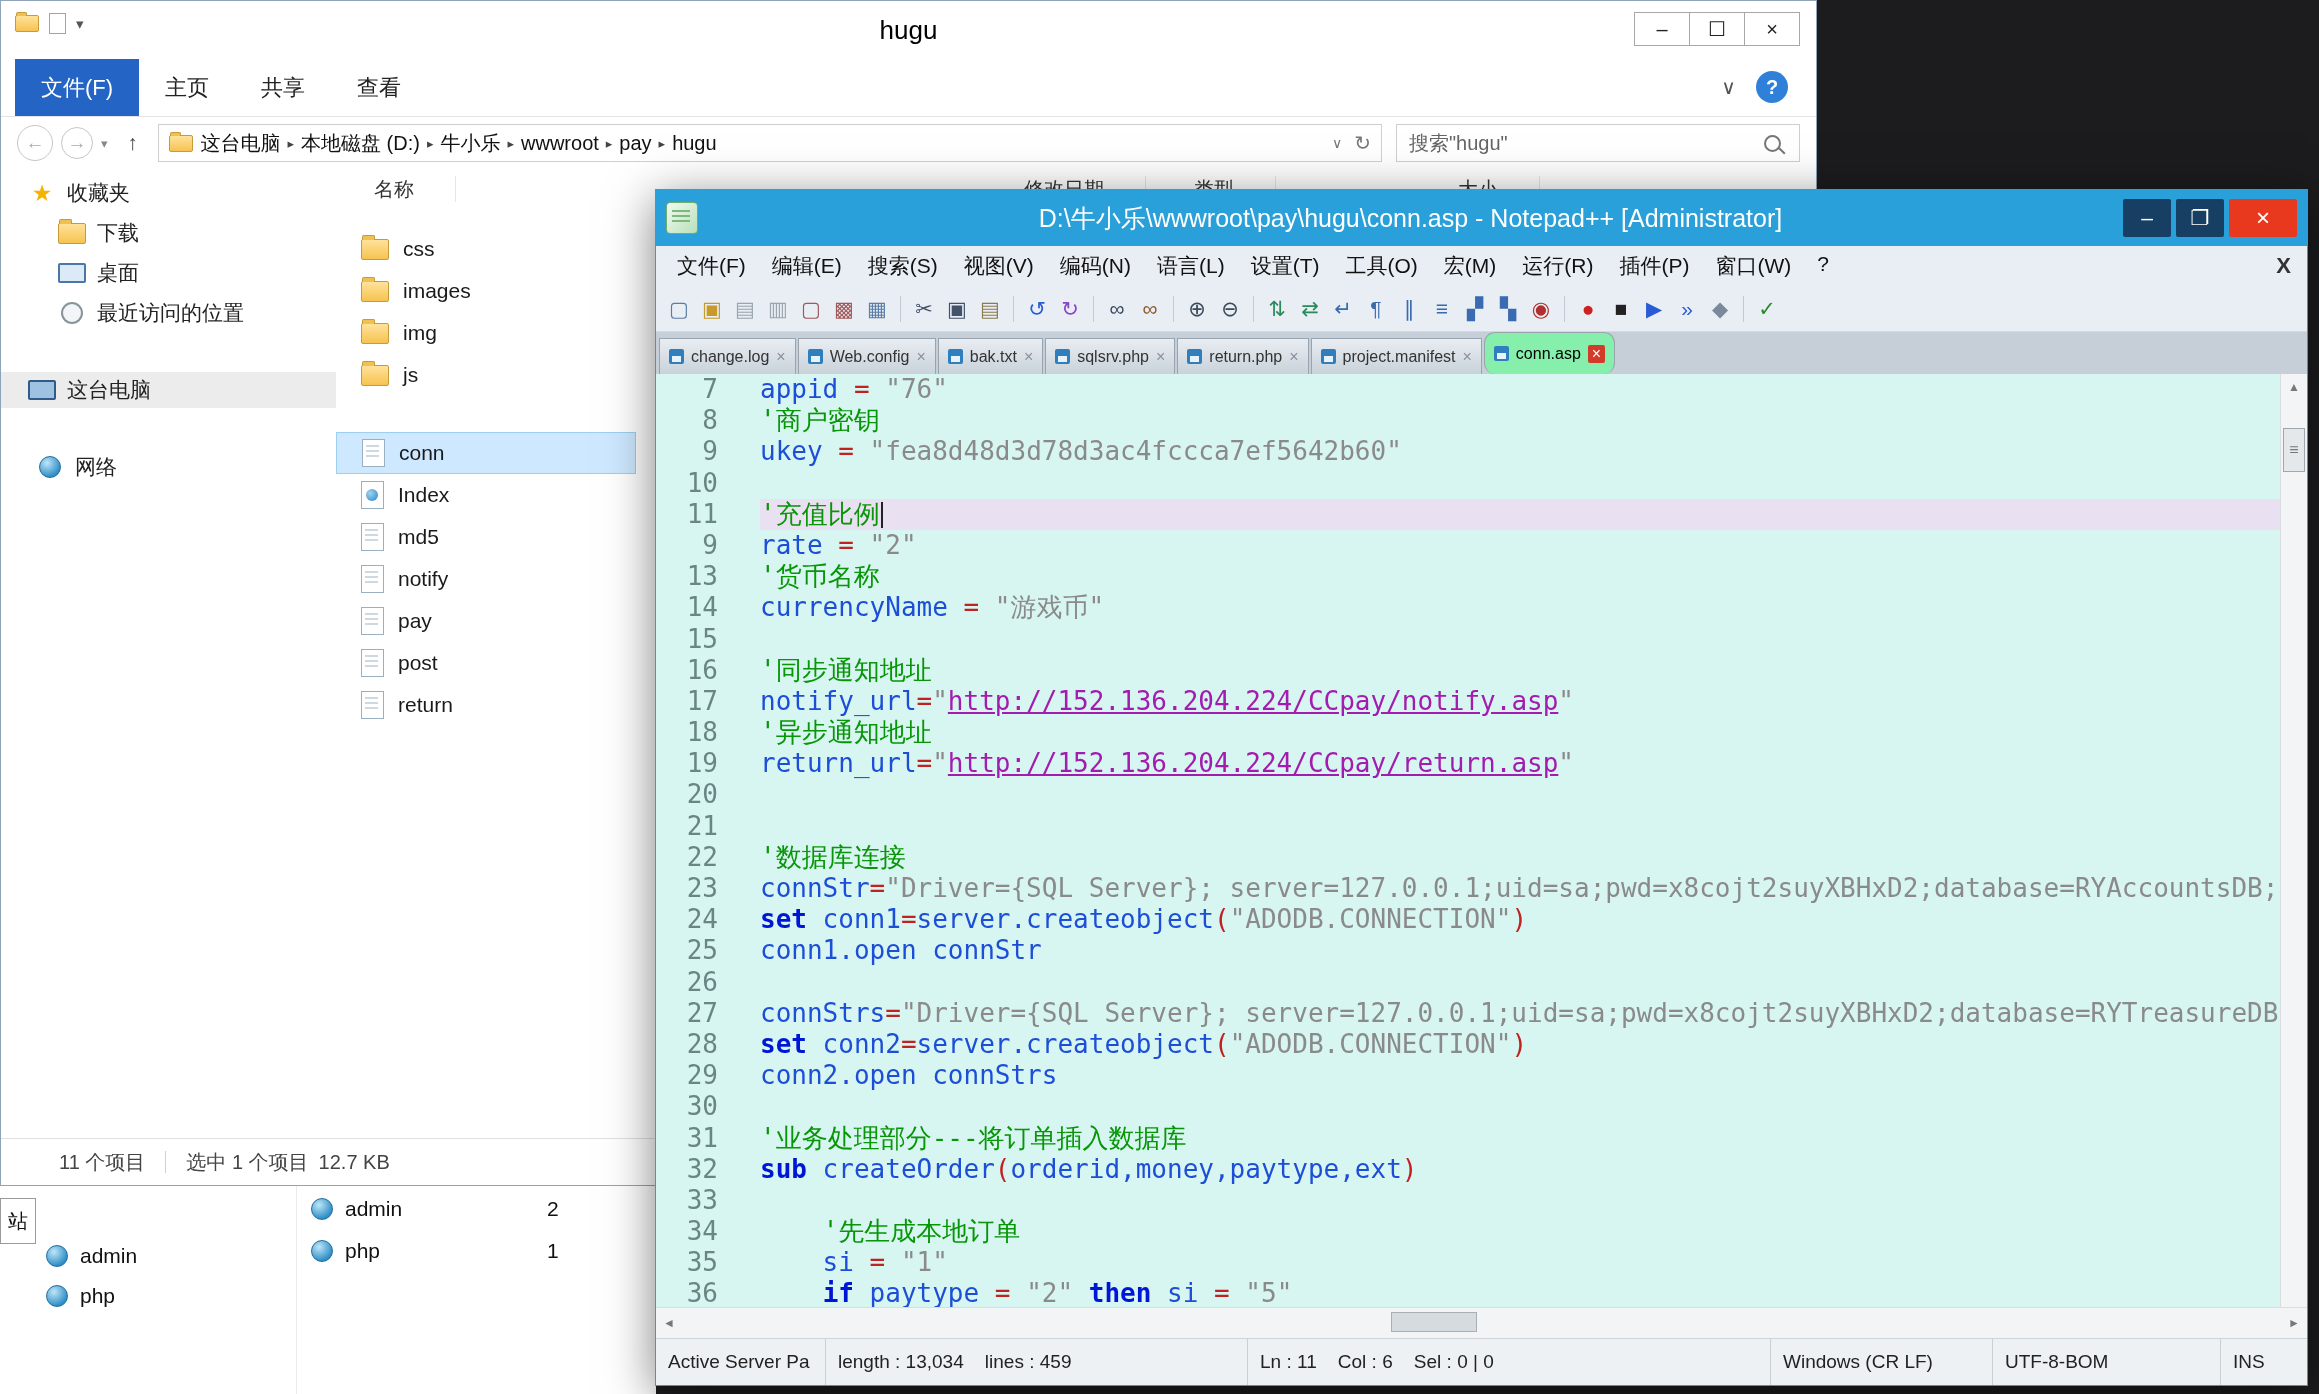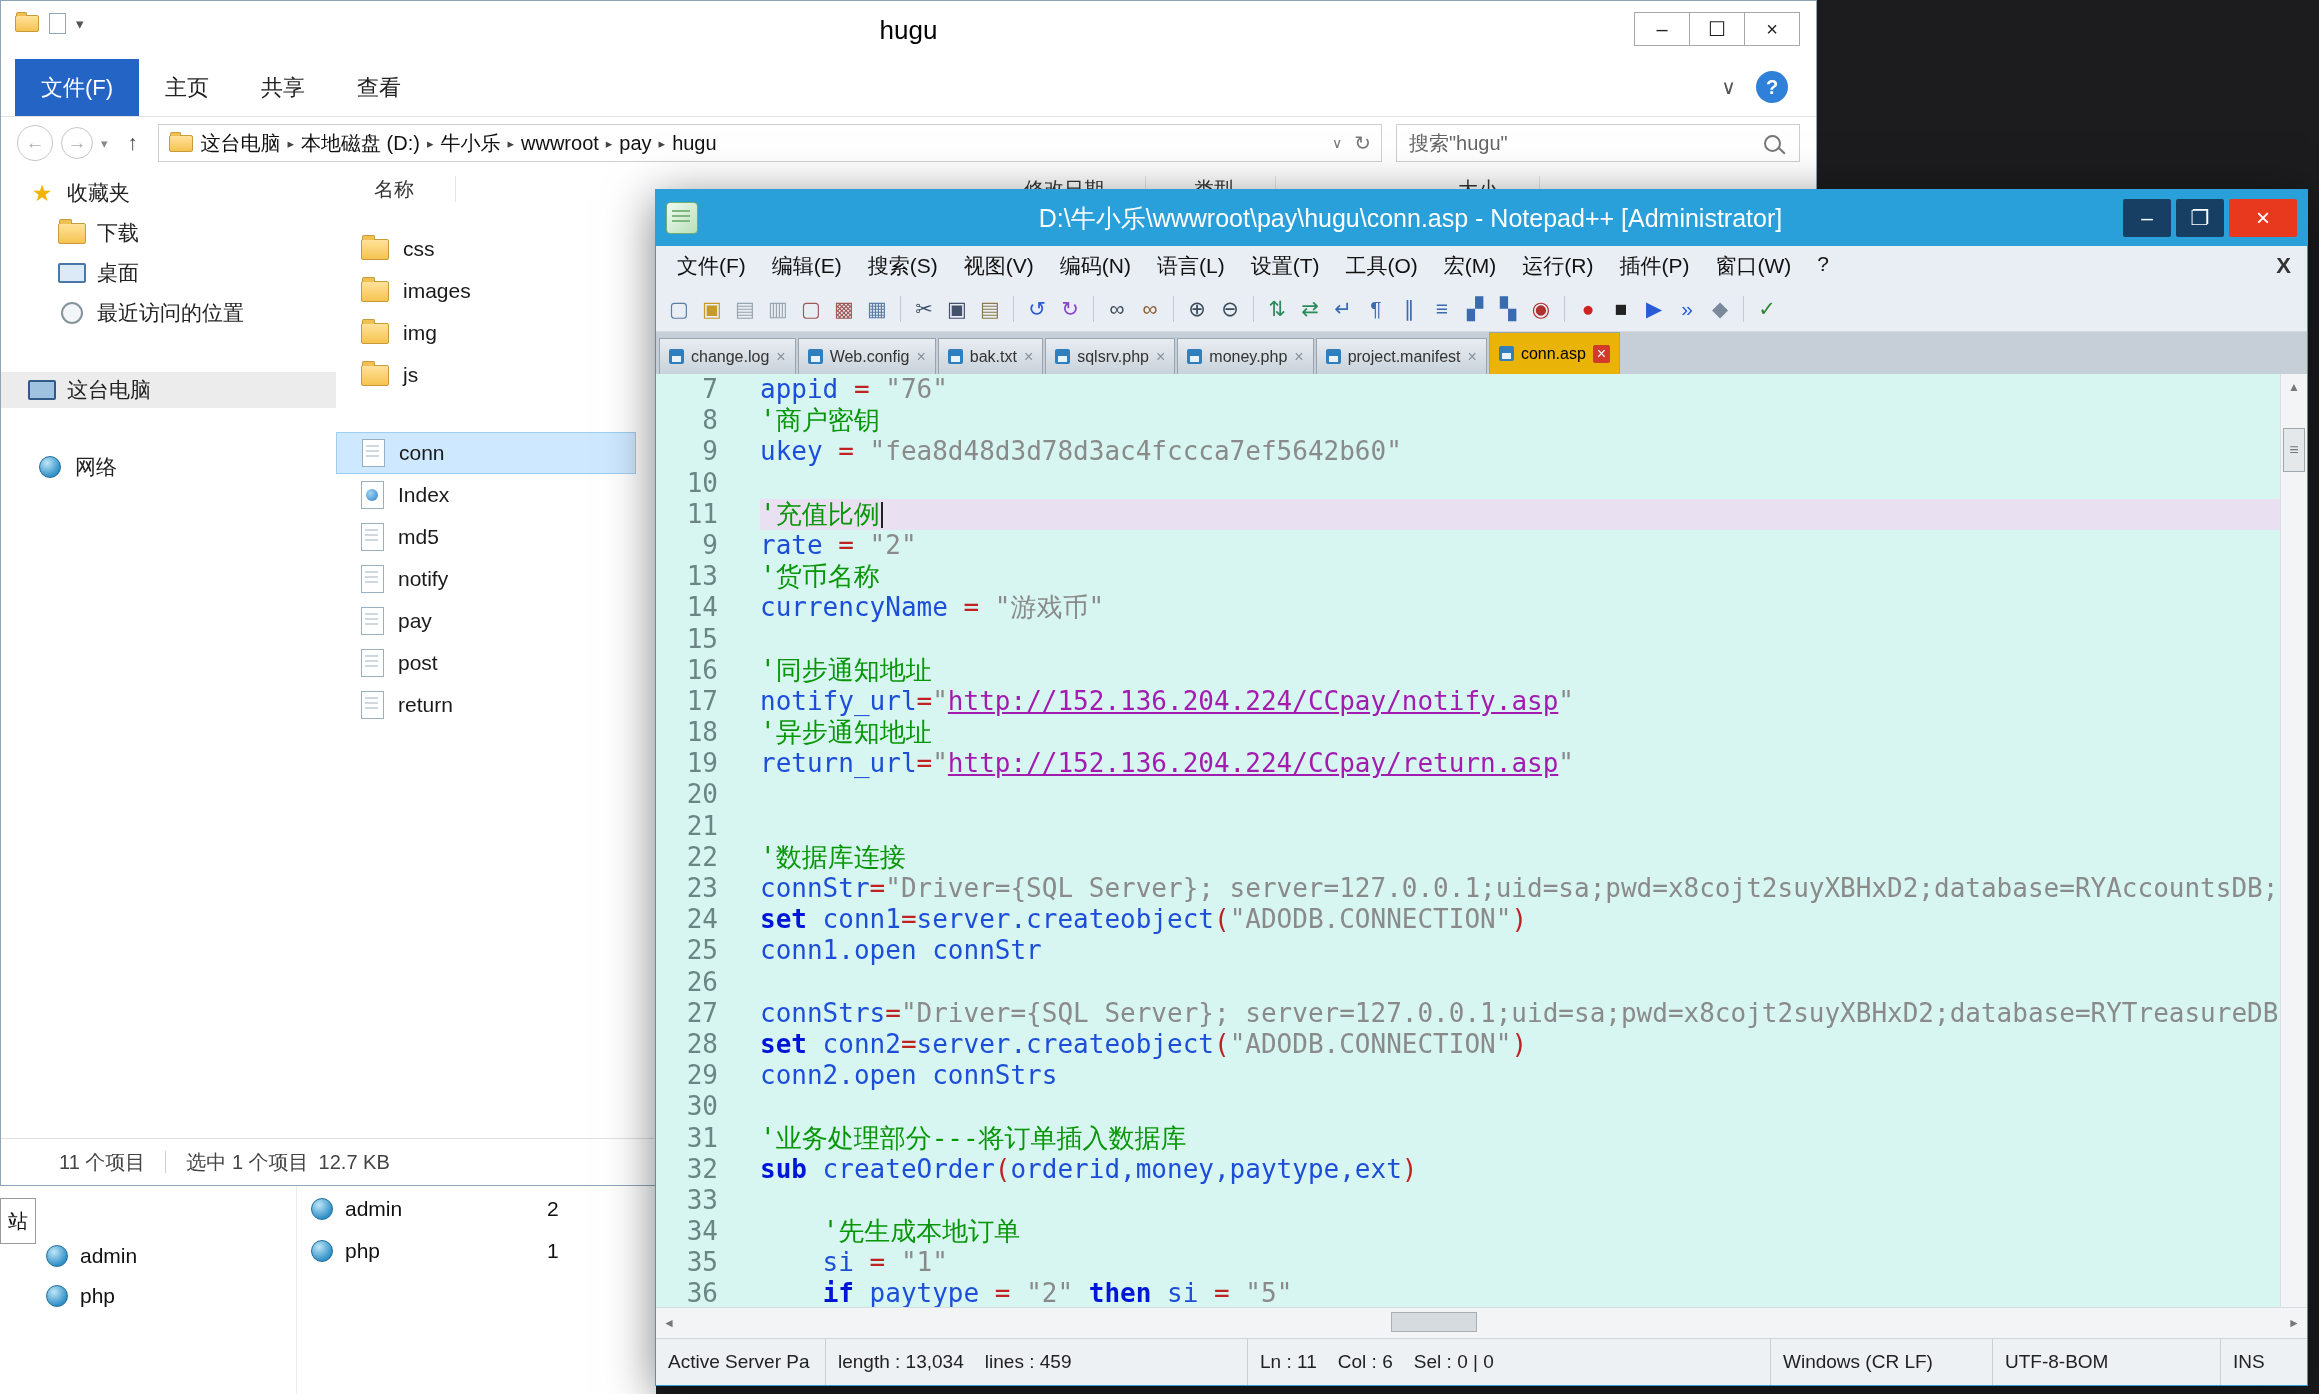--- a/index.html
+++ b/index.html
@@ -113,21 +113,21 @@
   .menu-item{padding:0 13px;font-size:21px;color:#111;}
   .menu-x{position:absolute;right:16px;font-size:22px;font-weight:bold;color:#333;}
   .npp-toolbar{height:45px;display:flex;align-items:center;padding-left:8px;gap:3px;flex:none;
                border-bottom:1px solid #d4dae0;}
   .tb-icon{width:30px;height:30px;display:flex;align-items:center;justify-content:center;font-size:21px;}
   .tb-sep{width:1px;height:26px;background:#c2cad2;margin:0 5px;}
   .npp-tabbar{height:42px;background:#c6cfd7;display:flex;align-items:flex-end;padding-left:3px;flex:none;}
   .tab{height:36px;display:flex;align-items:center;gap:7px;padding:0 9px;
        background:linear-gradient(#e8edf2,#c9d2da);border:1px solid #9aa4ae;border-bottom:none;
        margin-right:2px;font-size:16px;color:#333;box-sizing:border-box;white-space:nowrap;}
-  .tab.active{height:42px;background:#eab308;color:#000;}
+  .tab.active{height:42px;background:#86efac;color:#000;border-radius:11px;}
   .tab-floppy{width:15px;height:15px;background:#2f7fbf;border-radius:2px;position:relative;
               display:inline-block;flex:none;}
   .tab-floppy::after{content:"";position:absolute;left:3px;bottom:2px;width:9px;height:6px;background:#e8f2fa;}
   .tab-close{color:#8a9099;font-size:16px;line-height:1;}
   .tab.active .tab-close{background:#d23a2a;color:#fff;border-radius:2px;padding:1px 4px;}
   .npp-editor{flex:1;position:relative;background:#d7f6f1;overflow:hidden;}
   .code-lines{position:absolute;top:0;left:0;right:26px;}
   .code-line{display:flex;height:31.2px;font-family:"DejaVu Sans Mono",monospace;font-size:26px;
              line-height:31.2px;white-space:pre;}
   .ln{width:62px;text-align:right;color:#6b8585;flex:none;}
@@ -450,21 +450,21 @@
         <span>bak.txt</span>
         <span class="tab-close">×</span>
       </div>
       <div class="tab">
         <span class="tab-floppy"></span>
         <span>sqlsrv.php</span>
         <span class="tab-close">×</span>
       </div>
       <div class="tab">
         <span class="tab-floppy"></span>
-        <span>money.php</span>
+        <span>return.php</span>
         <span class="tab-close">×</span>
       </div>
       <div class="tab">
         <span class="tab-floppy"></span>
         <span>project.manifest</span>
         <span class="tab-close">×</span>
       </div>
       <div class="tab active">
         <span class="tab-floppy"></span>
         <span>conn.asp</span>

